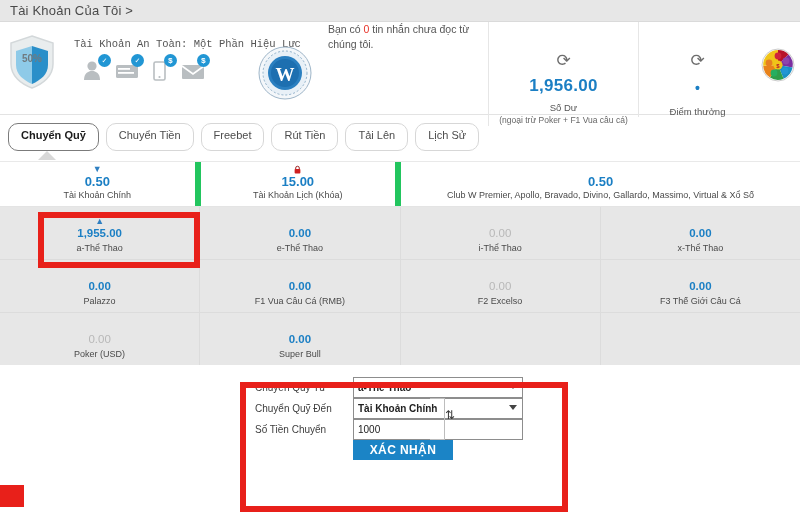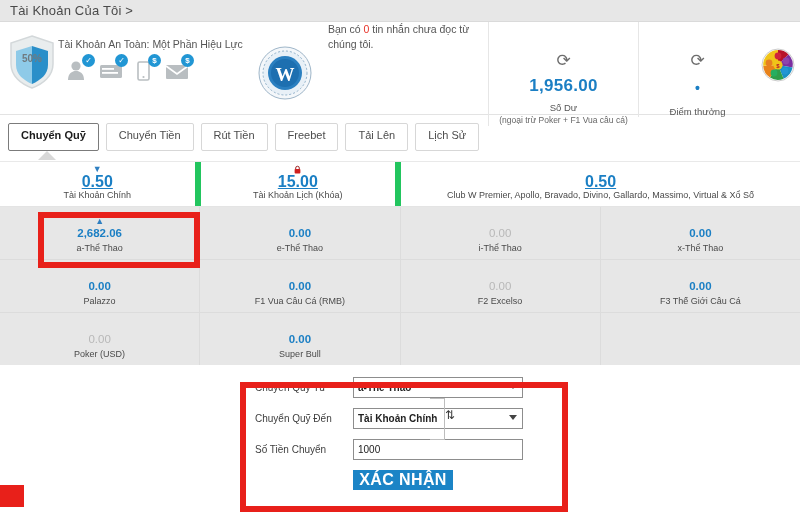--- a/index.html
+++ b/index.html
@@ -39,21 +39,21 @@
     box-sizing:border-box;
   }
   .shield{
     width:48px;height:54px;position:relative;flex:0 0 auto;margin-top:4px;text-decoration:underline;
   }
   .shield svg{display:block}
   .shield .pct{
     position:absolute;left:0;right:0;top:19px;text-align:center;
     font-size:10px;font-weight:bold;color:#6f7a80;
   }
-  .sec-right{margin-left:2px;padding-top:8px;}
+  .sec-right{margin-left:18px;padding-top:8px;font-family:Liberation Mono, monospace;}
   .sec-title{font-size:10.5px;color:#555;white-space:nowrap;}
   .sec-icons{display:flex;align-items:flex-end;gap:7px;margin-top:9px;padding-left:8px;}
   .sec-ico{position:relative;width:26px;height:22px;}
   .sec-ico svg{display:block}
   .badge{
     position:absolute;top:-5px;right:-3px;
     width:13px;height:13px;border-radius:50%;
     background:#2196d4;color:#fff;font-size:8px;
     display:flex;align-items:center;justify-content:center;
     font-weight:bold;
@@ -91,21 +91,21 @@
   
   #tabs{
     display:flex;gap:7px;padding:8px 0 0 8px;
     background:#fff;height:36px;box-sizing:border-box;
   }
   .tab{
     border:1px solid #d7d7d7;
     background:#fff;
     font-size:11px;color:#4c4c4c;
     padding:6px 12px 15px;
-    border-radius:2px;
+    border-radius:10px;
     white-space:nowrap;
     line-height:1;
   }
   .tab.active{
     border:1px solid #7b7b7b;
     font-weight:bold;color:#1b1b1b;
   }
   #tab-caret{
     position:relative;height:10px;background:#fff;
   }
@@ -122,42 +122,42 @@
     border-bottom:1px solid #e4e4e4;height:44px;
   }
   .sum-cell{
     flex:1;text-align:center;padding-top:3px;position:relative;
     box-sizing:border-box;
   }
   .sum-cell + .sum-cell{border-left:6px solid #22c55e;}
   .sum-cell.wide{flex:2.05;}
   .sum-icon{font-size:9px;line-height:9px;height:10px;}
   .sum-icon.down{color:#2f7fc1;}
-  .sum-val{font-size:16px;font-weight:bold;color:#1b7fc4;line-height:14px;text-decoration:underline;}
+  .sum-val{font-size:13px;font-weight:bold;color:#1b7fc4;line-height:14px;}
   .sum-name{font-size:9px;color:#4a4a4a;margin-top:1px;}
   
   #wallet-grid{background:#e7e7e7;}
   .wrow{display:flex;border-bottom:1px solid #dcdcdc;height:52px;}
   .wrow:last-child{border-bottom:none;}
   .wcell{
     flex:1;text-align:center;box-sizing:border-box;
     padding-top:10px;position:relative;
   }
   .wcell + .wcell{border-left:1px solid #dcdcdc;}
   .wcell .up{font-size:9px;color:#2f7fc1;line-height:8px;height:9px;}
   .wcell .wval{font-size:11.5px;font-weight:bold;color:#1b7fc4;line-height:15px;}
   .wcell .wname{font-size:9px;color:#4a4a4a;margin-top:2px;}
   .wcell.empty{}
   .wcell.blank .wval{color:#b8b8b8;font-weight:normal;}
   
   #form-area{background:#fff;height:120px;position:relative;}
   #transfer-form{
     position:absolute;left:255px;top:12px;width:280px;
   }
-  .frow{display:flex;align-items:center;margin-bottom:10px;}
+  .frow{display:flex;align-items:center;}
   .flabel{width:98px;font-size:10px;color:#3d3d3d;}
   .fctrl{position:relative;width:170px;}
   select.fsel,input.finput{
     width:170px;height:21px;
     border:1px solid #8d8d8d;
     background:#fff;
     font-size:10px;
     font-family:"Liberation Sans","DejaVu Sans",sans-serif;
     color:#222;font-weight:bold;
     padding:0 4px;
@@ -181,21 +181,21 @@
   #swap-bracket{
     position:absolute;left:430px;top:398px;
     width:14px;height:40px;
     border:1px solid #bdbdbd;border-left:none;
   }
   #confirm-btn{
     margin-left:98px;
     width:100px;height:20px;
     background:#1b84c6;color:#fff;
     border:none;
-    font-size:16px;font-weight:bold;
+    font-size:12px;font-weight:bold;
     font-family:"Liberation Sans","DejaVu Sans",sans-serif;
     letter-spacing:.4px;
     cursor:pointer;
   }
   
   .annot{position:absolute;border:6px solid #e8201a;box-sizing:border-box;}
   #annot-wallet{left:38px;top:212px;width:162px;height:56px;}
   #annot-wallet-tab{left:32px;top:212px;width:24px;height:22px;background:#e8201a;border:none;}
   #annot-form{left:240px;top:382px;width:328px;height:130px;}
 </style>
@@ -308,22 +308,22 @@
         <text x="17" y="20" text-anchor="middle" font-size="6" font-weight="bold" fill="#b8122a" font-family="Liberation Sans, sans-serif">$</text>
       </svg>
     </div>
   </div>
 
 </div>
 
 <div id="tabs">
   <div class="tab active">Chuyển Quỹ</div>
   <div class="tab">Chuyển Tiền</div>
+  <div class="tab">Freebet</div>
   <div class="tab">Rút Tiền</div>
-  <div class="tab">Freebet</div>
   <div class="tab">Tải Lên</div>
   <div class="tab">Lịch Sử</div>
 </div>
 <div id="tab-caret">
     <div class="caret"></div>
   </div>
 
 <div id="summary">
 
   <div class="sum-cell">
@@ -349,21 +349,21 @@
     <div class="sum-name">Club W Premier, Apollo, Bravado, Divino, Gallardo, Massimo, Virtual &amp; Xổ Số</div>
   </div>
 
 </div>
 
 <div id="wallet-grid">
 
   <div class="wrow">
     <div class="wcell">
       <div class="up">▲</div>
-      <div class="wval">2,682.06</div>
+      <div class="wval">1,955.00</div>
       <div class="wname">a-Thể Thao</div>
     </div>
     <div class="wcell">
       <div class="up">&nbsp;</div>
       <div class="wval">0.00</div>
       <div class="wname">e-Thể Thao</div>
     </div>
     <div class="wcell blank">
       <div class="up">&nbsp;</div>
       <div class="wval">0.00</div>

